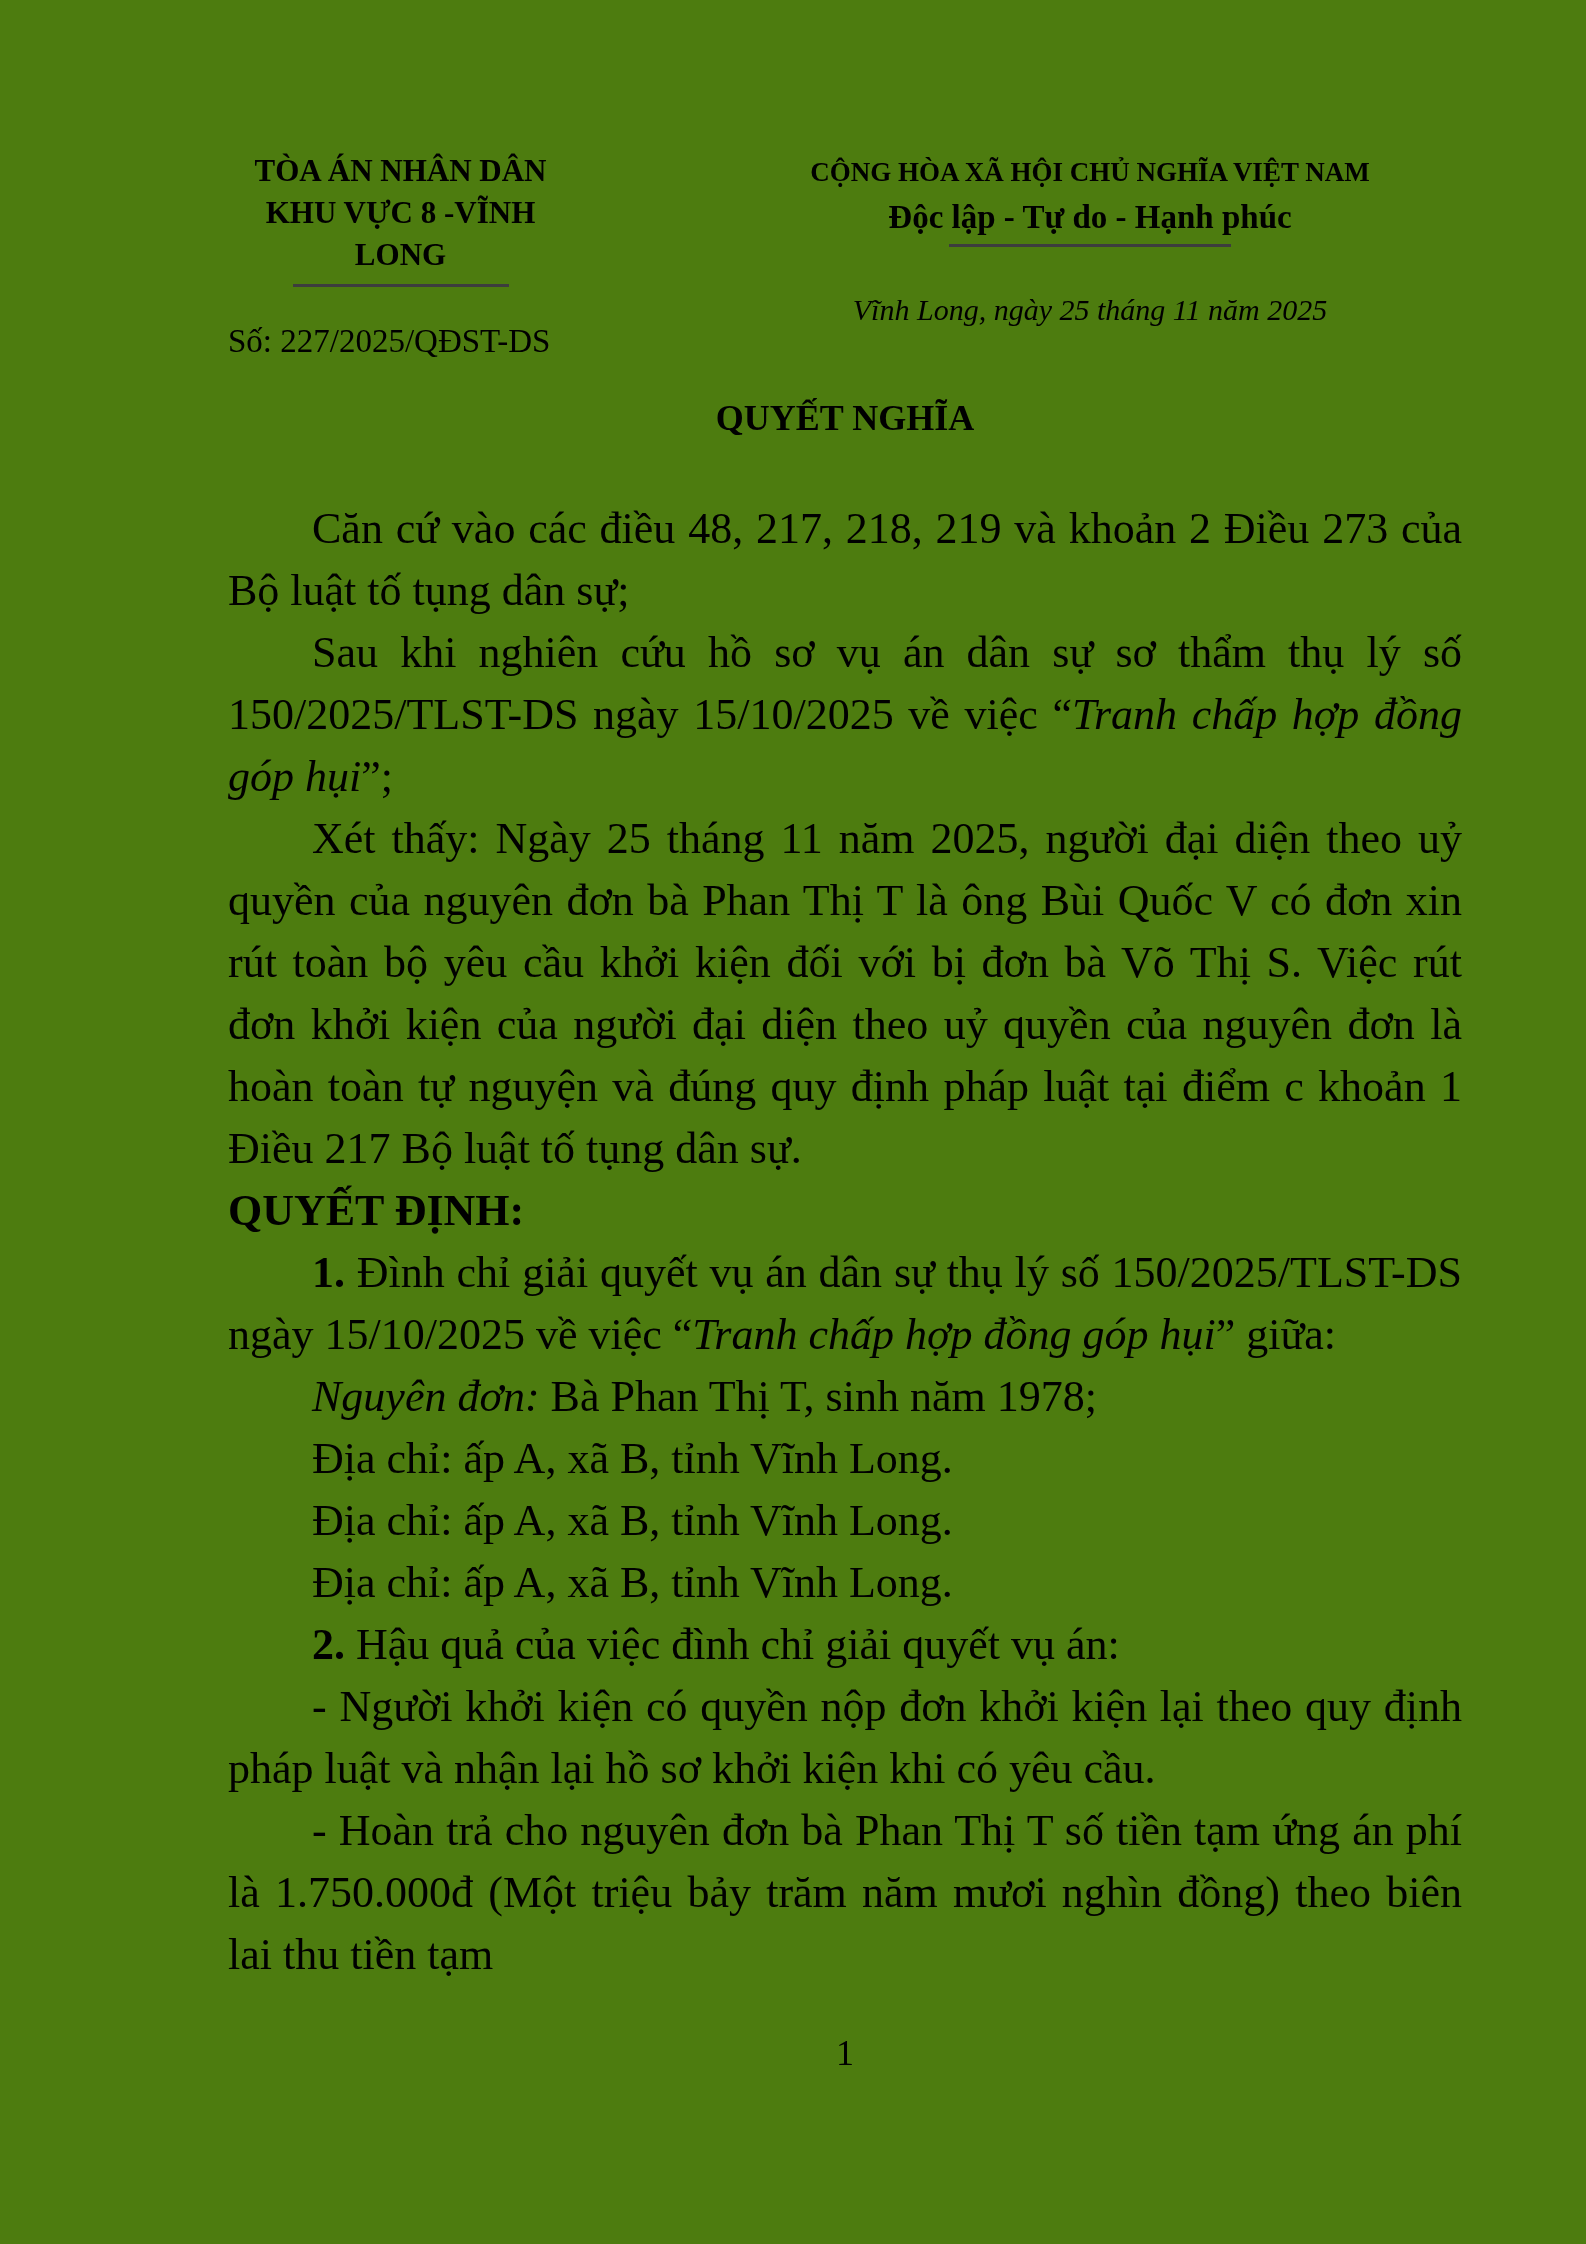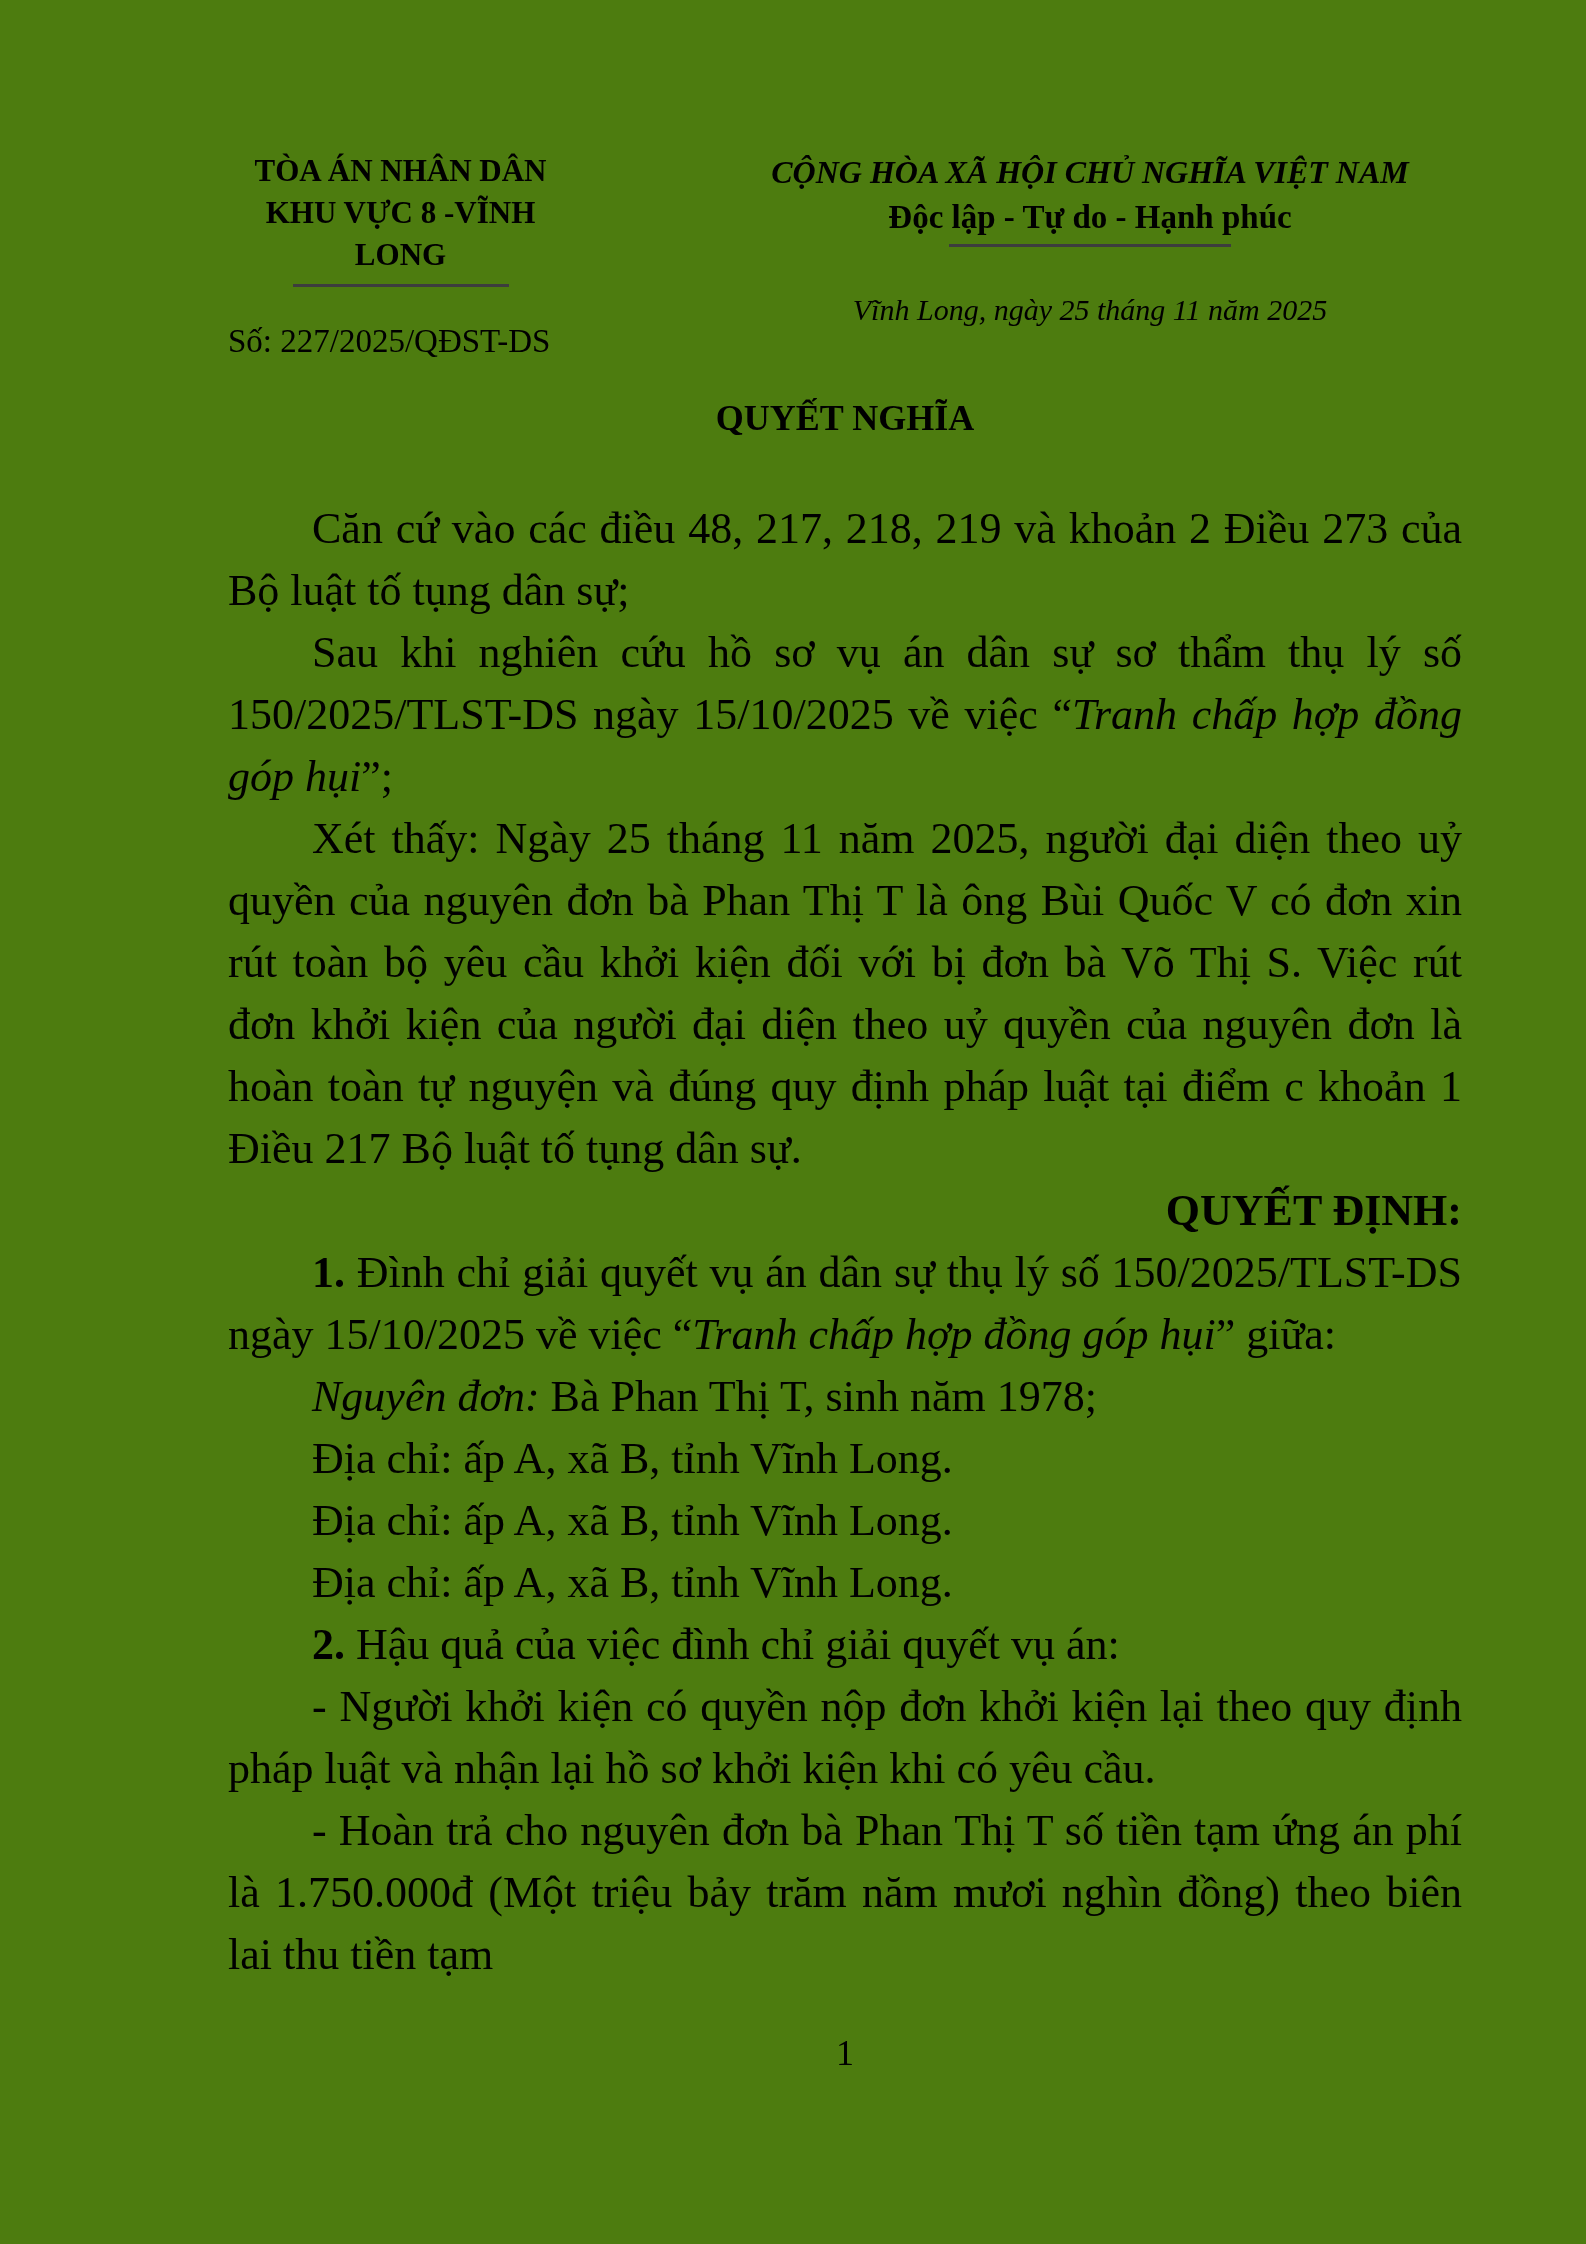--- a/index.html
+++ b/index.html
@@ -14,29 +14,29 @@
     padding: 150px 124px 0 228px;
     position: relative;
   }
   .doc-header { display: flex; justify-content: space-between; align-items: flex-start; }
   .header-left { width: 345px; text-align: center; }
   .org-line { font-weight: bold; font-size: 31px; line-height: 42px; white-space: nowrap; }
   .rule { height: 3px; background: #3d3d3d; }
   .rule-left { width: 216px; margin: 8px auto 0; }
   .doc-number { text-align: left; font-size: 33px; margin-top: 36px; white-space: nowrap; }
   .header-right { width: 744px; text-align: center; }
-  .rep-line1 { font-weight: bold; font-size: 32px; line-height: 44px; white-space: nowrap; font-style: italic; }
+  .rep-line1 { font-weight: bold; font-size: 27px; line-height: 44px; white-space: nowrap; }
   .rep-line2 { font-weight: bold; font-size: 33px; line-height: 46px; white-space: nowrap; }
   .rule-right { width: 282px; margin: 4px auto 0; }
   .date-line { font-style: italic; font-size: 30px; margin-top: 46px; text-align: center; white-space: nowrap; }
   .doc-title { text-align: center; margin-top: 30px; }
   .doc-title div { font-weight: bold; font-size: 36px; line-height: 56px; }
   .doc-body { margin-top: 52px; font-size: 44px; line-height: 62px; }
   .doc-body p { margin: 0; text-indent: 84px; text-align: justify; }
-  .doc-body p.centered-heading { text-indent: 0; text-align: right; font-weight: bold; }
+  .doc-body p.centered-heading { text-indent: 0; text-align: left; font-weight: bold; }
   .it { font-style: italic; }
   .b { font-weight: bold; }
   .page-footer { text-align: center; margin-top: 46px; font-size: 36px; }
 </style>
 </head>
 <body>
 
 <div class="page">
 
   <div class="doc-header">

